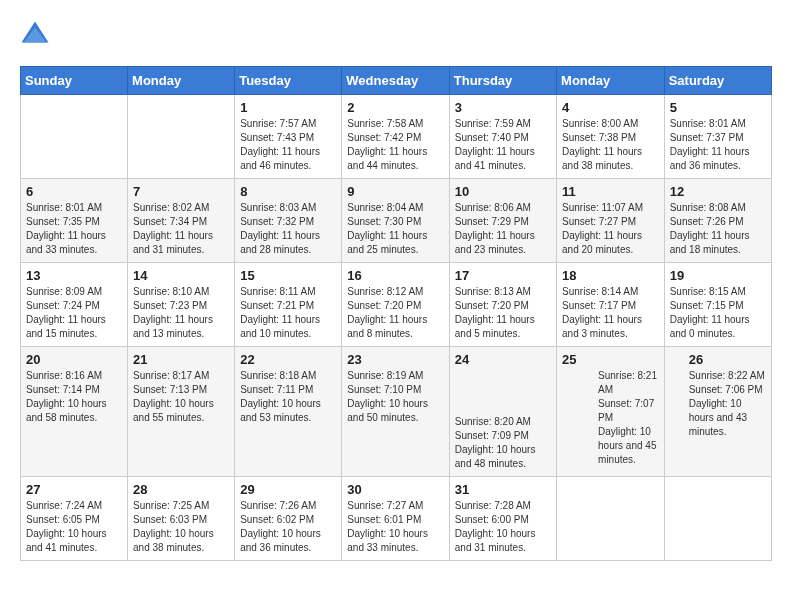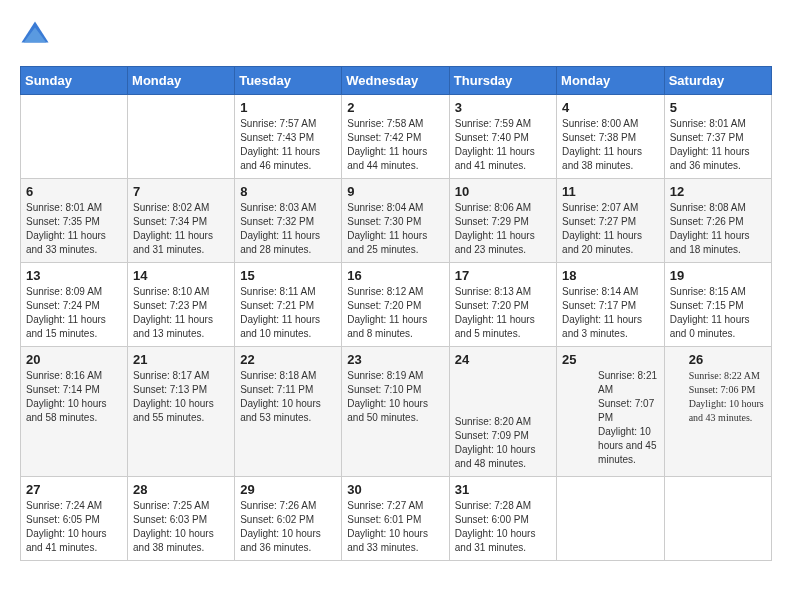--- a/index.html
+++ b/index.html
@@ -179,21 +179,21 @@
 Daylight: 11 hours and 25 minutes.</div>
         </td>
         <td style="background: rgb(245, 245, 245);">
           <div class="day-num">10</div>
           <div class="day-info" style="white-space: pre-line;">Sunrise: 8:06 AM
 Sunset: 7:29 PM
 Daylight: 11 hours and 23 minutes.</div>
         </td>
         <td style="background: rgb(245, 245, 245);">
           <div class="day-num">11</div>
-          <div class="day-info" style="white-space: pre-line;">Sunrise: 2:07 AM
+          <div class="day-info" style="white-space: pre-line;">Sunrise: 11:07 AM
 Sunset: 7:27 PM
 Daylight: 11 hours and 20 minutes.</div>
         </td>
         <td style="background: rgb(245, 245, 245);">
           <div class="day-num">12</div>
           <div class="day-info" style="white-space: pre-line;">Sunrise: 8:08 AM
 Sunset: 7:26 PM
 Daylight: 11 hours and 18 minutes.</div>
         </td>
       </tr>
@@ -273,21 +273,21 @@
 Daylight: 10 hours and 48 minutes.</div>
         </td>
         <td style="background: rgb(245, 245, 245);">
           <div class="day-num">25</div>
           <div class="day-info" style="white-space: pre-line; margin-left: 36px;">Sunrise: 8:21 AM
 Sunset: 7:07 PM
 Daylight: 10 hours and 45 minutes.</div>
         </td>
         <td style="background: rgb(245, 245, 245); padding-left: 24px;">
           <div class="day-num">26</div>
-          <div class="day-info" style="white-space: pre-line; font-family: Liberation Serif, serif;">Sunrise: 8:22 AM
+          <div class="day-info" style="white-space: pre-line;">Sunrise: 8:22 AM
 Sunset: 7:06 PM
 Daylight: 10 hours and 43 minutes.</div>
         </td>
       </tr>
       <tr>
         <td>
           <div class="day-num">27</div>
           <div class="day-info" style="white-space: pre-line;">Sunrise: 7:24 AM
 Sunset: 6:05 PM
 Daylight: 10 hours and 41 minutes.</div>

